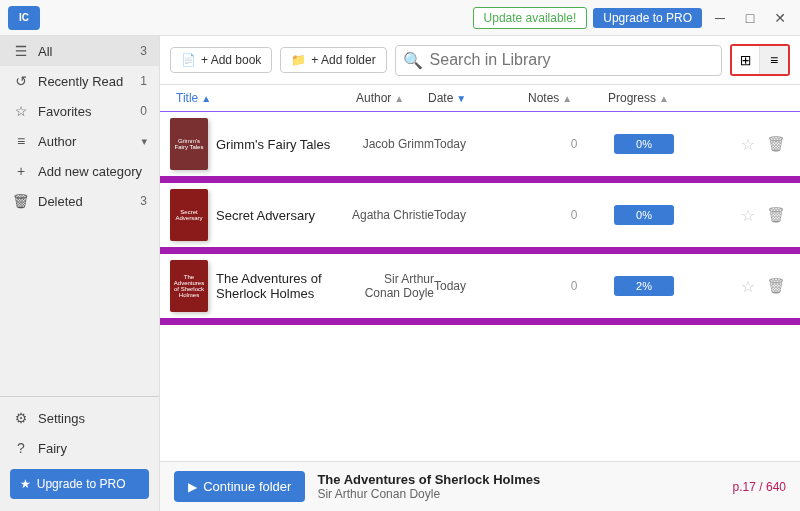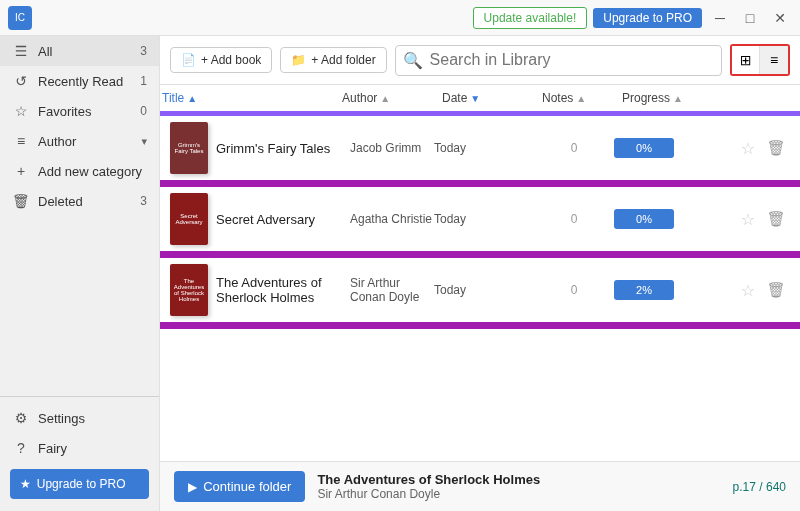--- a/index.html
+++ b/index.html
@@ -6,23 +6,23 @@
     body { width: 800px; height: 511px; overflow: hidden; background: #f0f0f0; display: flex; flex-direction: column; }
 
     
     .title-bar {
       display: flex; align-items: center; justify-content: space-between;
       background: #f8f8f8; height: 36px; padding: 0 8px;
       border-bottom: 1px solid #e0e0e0;
     }
     .title-bar-left { display: flex; align-items: center; gap: 8px; }
     .app-icon {
-      width: 24px; height: 24px; background: #3a7bd5;
+      width: 32px; height: 24px; background: #3a7bd5;
       border-radius: 4px; display: flex; align-items: center; justify-content: center;
-      color: white; font-size: 10px; font-weight: normal;
+      color: white; font-size: 10px; font-weight: bold;
     }
     .app-name { display: flex; flex-direction: column; }
     .app-name-top { font-size: 11px; font-weight: 600; color: #333; line-height: 1.2; }
     .app-name-bottom { font-size: 11px; color: #333; line-height: 1.2; }
     .title-bar-right { display: flex; align-items: center; gap: 6px; }
     .update-btn {
       background: white; border: 1px solid #4caf50; color: #4caf50;
       padding: 3px 10px; border-radius: 3px; font-size: 12px; cursor: pointer;
     }
     .upgrade-btn {
@@ -86,21 +86,21 @@
       width: 28px; height: 28px; display: flex; align-items: center; justify-content: center;
       cursor: pointer; background: white; border: none; font-size: 14px;
     }
     .view-btn:first-child { border-right: 1px solid #e0e0e0; }
     .view-btn.active { background: #f0f0f0; }
 
     
     .table-container { flex: 1; overflow-y: auto; }
     .table-header {
       display: grid; grid-template-columns: 180px 1fr 100px 80px 120px 28px 28px;
-      padding: 6px 2px; border-bottom: 5px solid #8b5cf6;
+      padding: 6px 16px; border-bottom: 1px solid #8b5cf6;
       background: white; position: sticky; top: 0;
     }
     .table-header .col {
       font-size: 12px; color: #444; font-weight: 500;
       display: flex; align-items: center; gap: 3px;
     }
     .col-title { color: #3a7bd5 !important; }
     .sort-arrow { font-size: 10px; color: #3a7bd5; }
     .table-row {
       display: grid; grid-template-columns: 180px 1fr 100px 80px 120px 28px 28px;
@@ -108,21 +108,21 @@
       cursor: pointer;
     }
     .book-cover {
       width: 38px; height: 52px; background: #cc0000;
       border-radius: 2px; display: flex; align-items: center; justify-content: center;
       font-size: 7px; color: white; text-align: center; padding: 2px;
       box-shadow: 2px 2px 4px rgba(0,0,0,0.2); flex-shrink: 0;
     }
     .title-cell { display: flex; align-items: center; gap: 8px; }
     .book-title { font-size: 13px; font-weight: 500; color: #222; }
-    .author-name { font-size: 12px; color: #555; }
+    .author-name { font-size: 12px; color: #555; text-align: right; }
     .date-val { font-size: 12px; color: #555; }
     .notes-val { font-size: 12px; color: #999; text-align: center; }
     .progress-cell { display: flex; align-items: center; gap: 6px; }
     .progress-bar-bg {
       width: 60px; height: 20px; background: #3a7bd5; border-radius: 3px;
       display: flex; align-items: center; justify-content: center;
     }
     .progress-text { font-size: 11px; color: white; font-weight: 500; }
     .star-btn { background: none; border: none; cursor: pointer; font-size: 16px; color: #ccc; }
     .delete-btn { background: none; border: none; cursor: pointer; font-size: 15px; color: #999; }
@@ -135,21 +135,21 @@
     }
     .continue-btn {
       display: flex; align-items: center; gap: 6px;
       background: #3a7bd5; color: white; border: none; border-radius: 4px;
       padding: 8px 14px; font-size: 13px; cursor: pointer;
     }
     .continue-btn .play { font-size: 12px; }
     .bottom-book-info { flex: 1; }
     .bottom-book-title { font-size: 13px; font-weight: 600; color: #222; }
     .bottom-book-author { font-size: 12px; color: #666; }
-    .page-info { font-size: 12px; color: #0f766e; text-align: center; }
+    .page-info { font-size: 12px; color: #be185d; text-align: center; }
   </style>
 </head>
 <body>
 
 <div class="title-bar">
   <div class="title-bar-left">
     <div class="app-icon">
       <span>IC</span>
     </div>
   </div>

